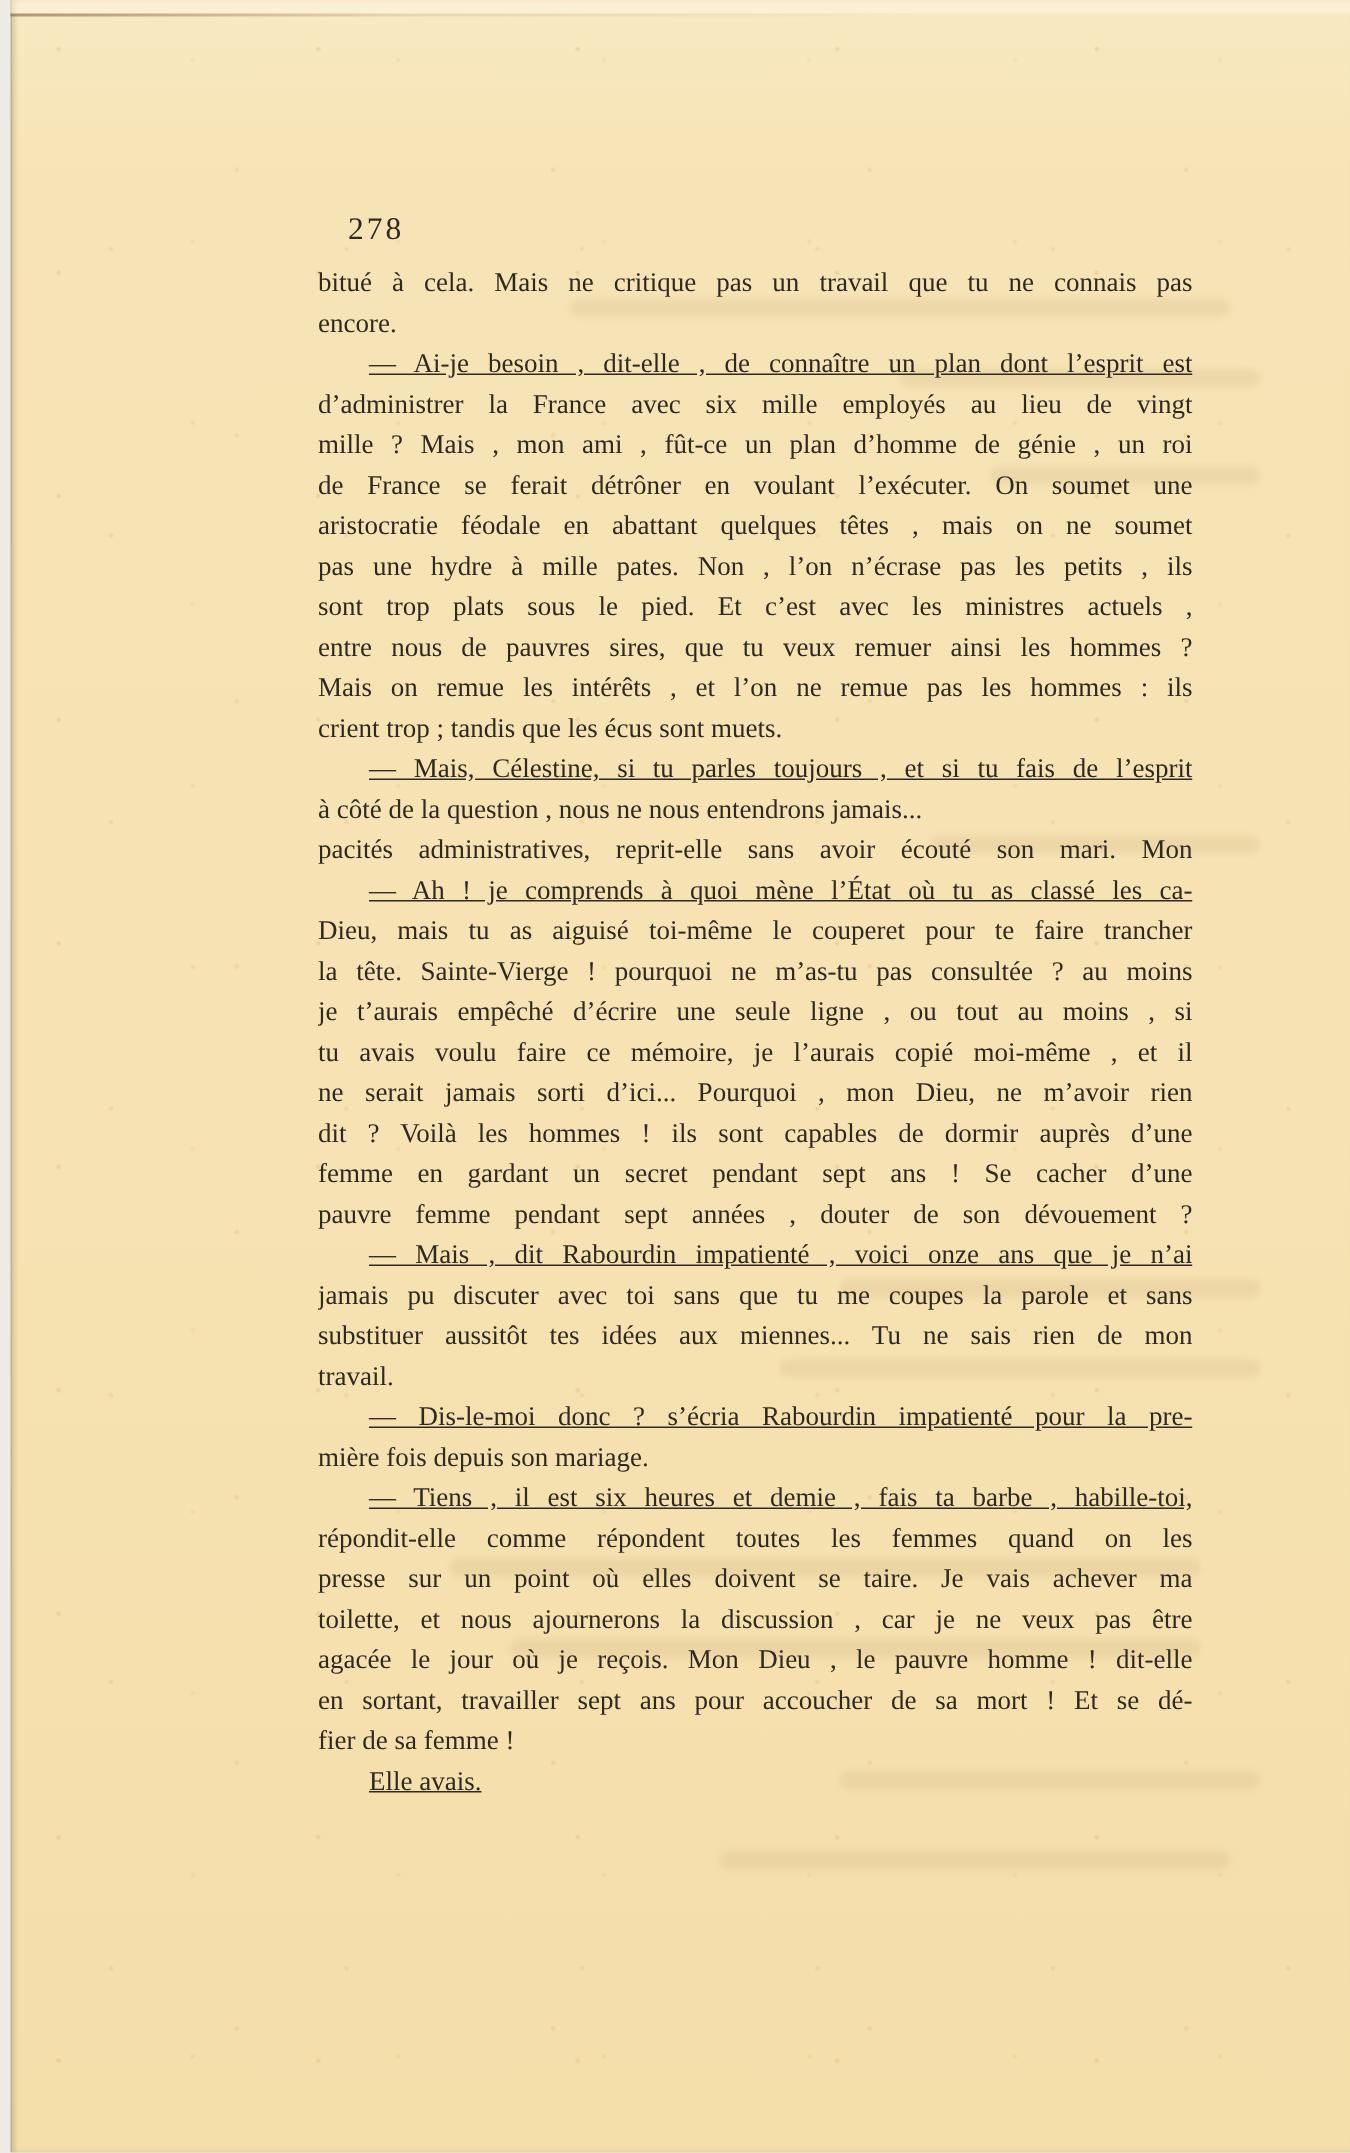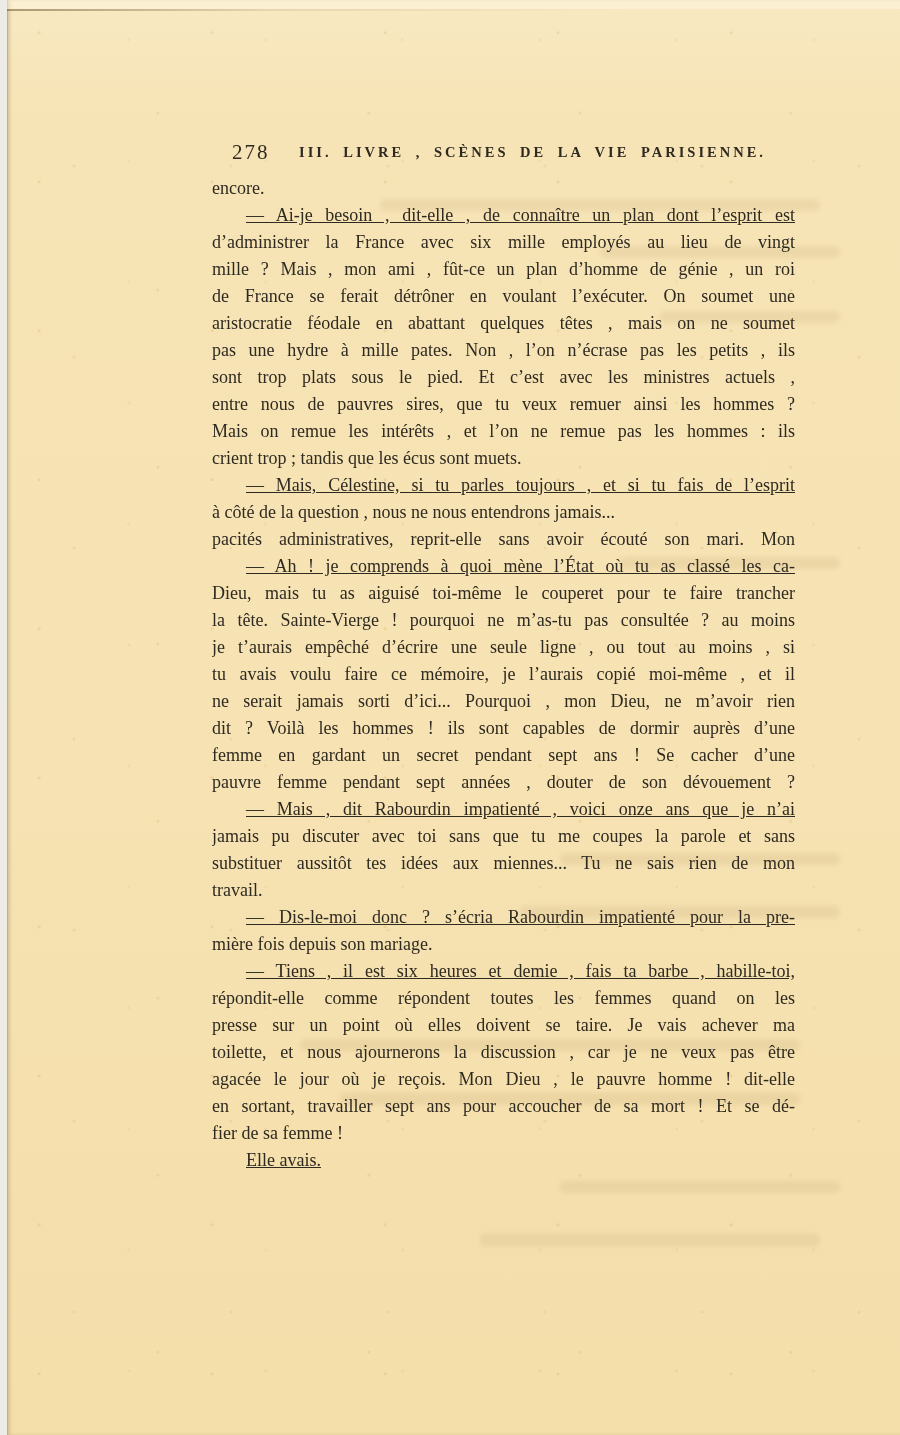--- a/index.html
+++ b/index.html
@@ -102,24 +102,24 @@
 <div class="bleed" style="left:620px; top:557px; width:220px;"></div>
 <div class="bleed" style="left:560px; top:853px; width:280px;"></div>
 <div class="bleed" style="left:520px; top:906px; width:320px;"></div>
 <div class="bleed" style="left:300px; top:1039px; width:500px;"></div>
 <div class="bleed" style="left:340px; top:1093px; width:460px;"></div>
 <div class="bleed" style="left:560px; top:1181px; width:280px;"></div>
 <div class="bleed" style="left:480px; top:1234px; width:340px;"></div>
 
 <div class="header">
   <span class="pagenum">278</span>
-  <span class="running-title">III. LIVRE , SCÈNES DE LA VIE PARISIENNE.</span>
 </div>
 
 <div class="text-block">
+    <div class="line">bitué à cela. Mais ne critique pas un travail que tu ne connais pas</div>
     <div class="line last">encore.</div>
     <div class="line indent">— Ai-je besoin , dit-elle , de connaître un plan dont l’esprit est</div>
     <div class="line">d’administrer la France avec six mille employés au lieu de vingt</div>
     <div class="line">mille ? Mais , mon ami , fût-ce un plan d’homme de génie , un roi</div>
     <div class="line">de France se ferait détrôner en voulant l’exécuter. On soumet une</div>
     <div class="line">aristocratie féodale en abattant quelques têtes , mais on ne soumet</div>
     <div class="line">pas une hydre à mille pates. Non , l’on n’écrase pas les petits , ils</div>
     <div class="line">sont trop plats sous le pied. Et c’est avec les ministres actuels ,</div>
     <div class="line">entre nous de pauvres sires, que tu veux remuer ainsi les hommes ?</div>
     <div class="line">Mais on remue les intérêts , et l’on ne remue pas les hommes : ils</div>

